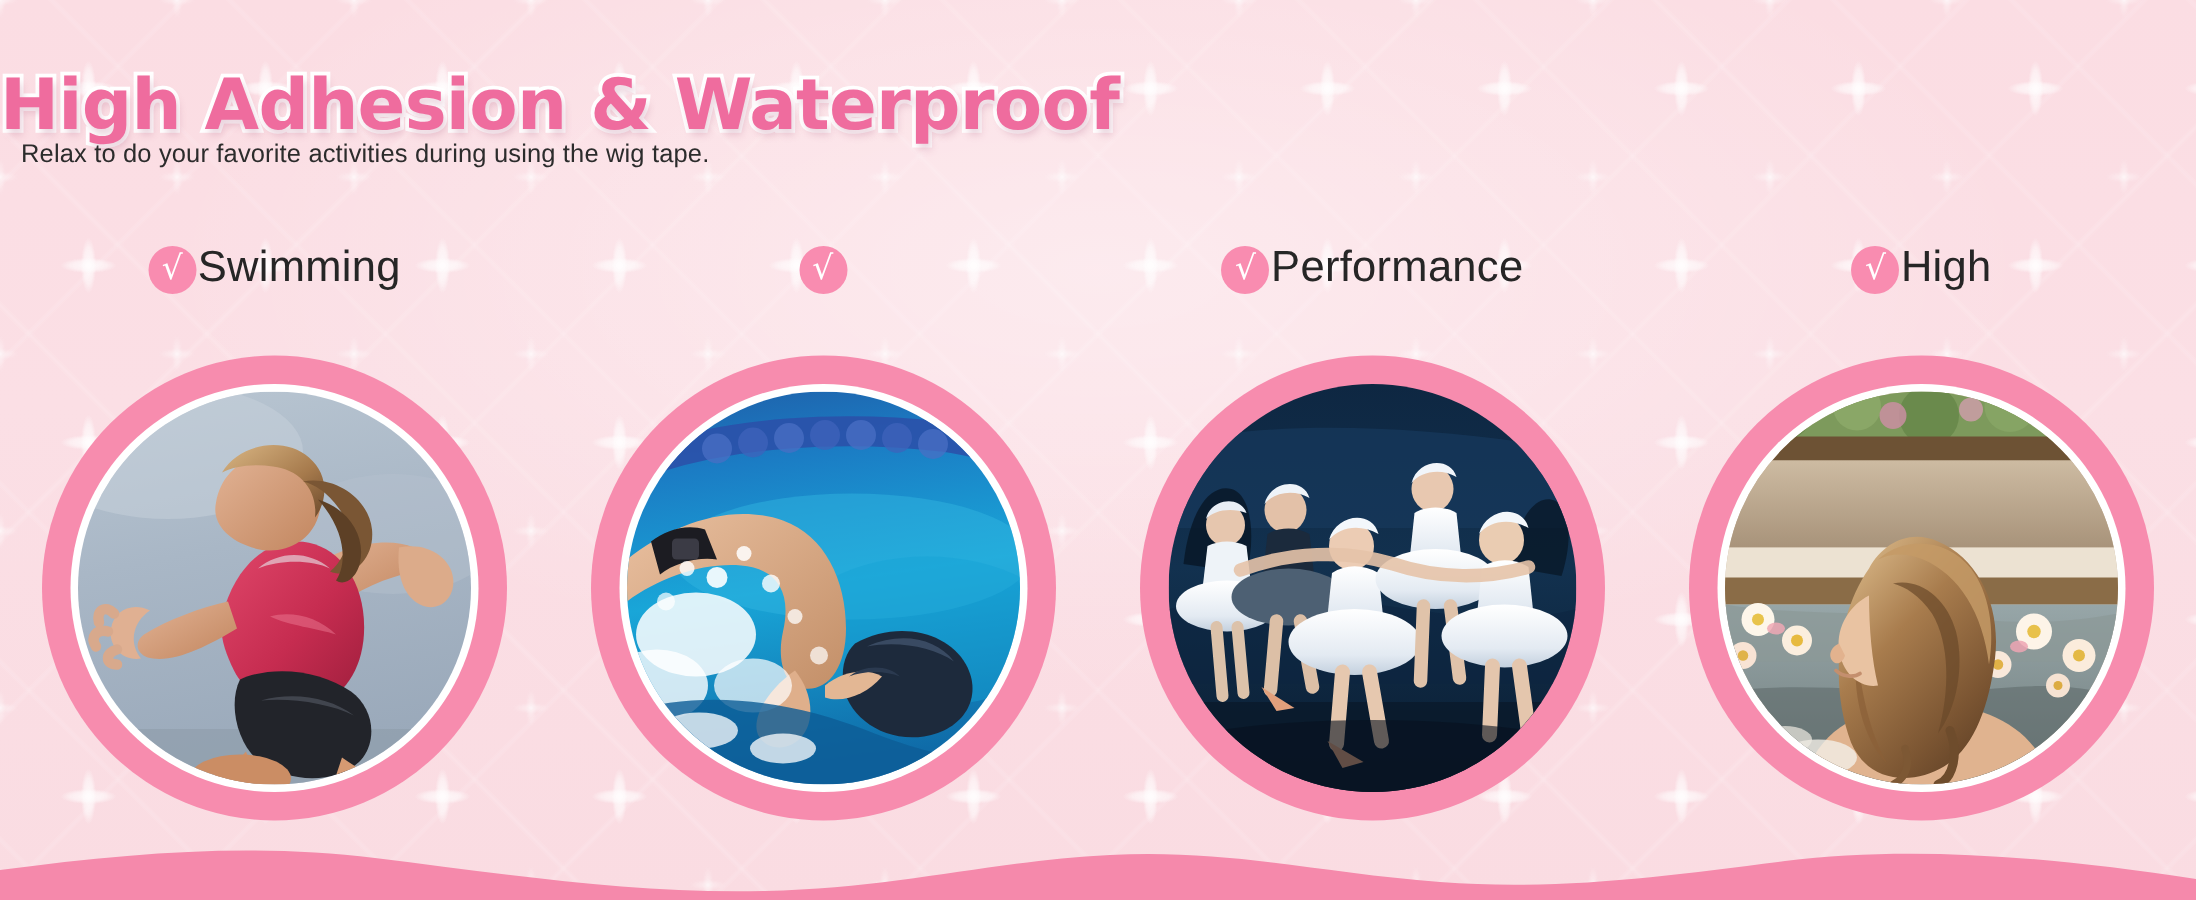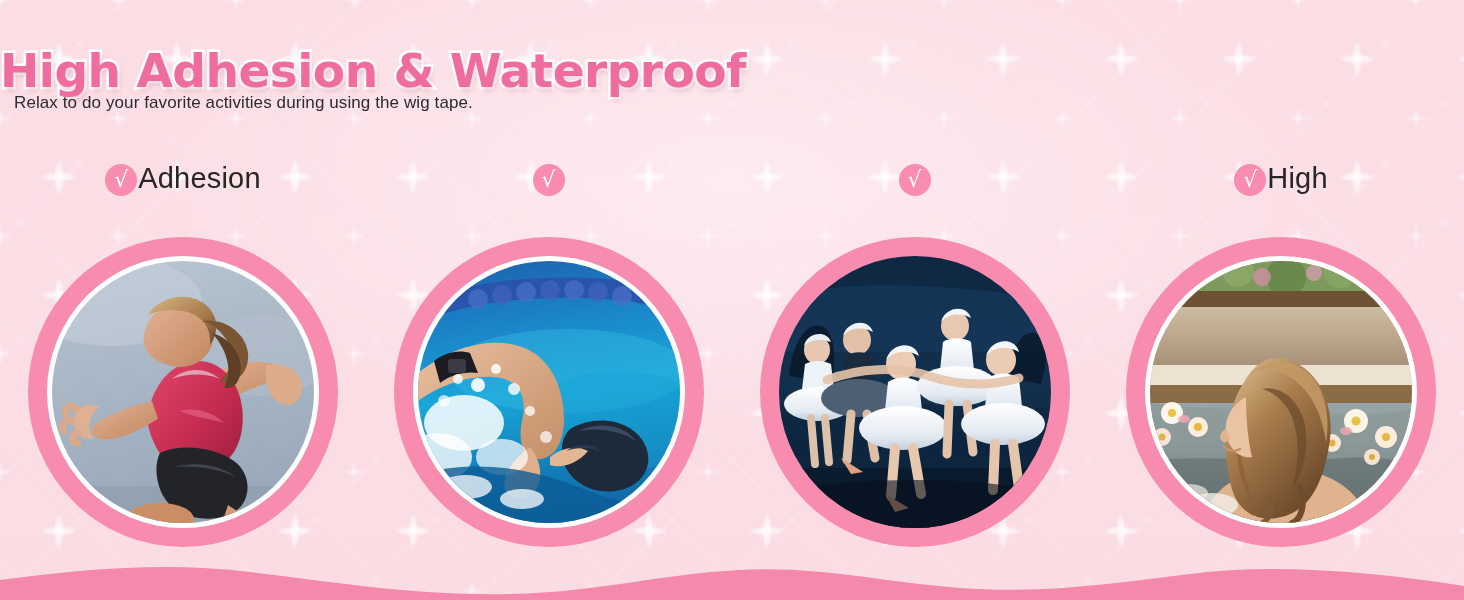--- a/index.html
+++ b/index.html
@@ -134,29 +134,30 @@
   <div class="bg-lattice"></div>
   <div class="bg-pattern"></div>
 
   <div class="title">High Adhesion &amp; Waterproof</div>
   <div class="subtitle">Relax to do your favorite activities during using the wig tape.</div>
 
   <div class="labels">
 
     <div class="label-cell">
       <span class="check-badge">√</span>
-      <span class="label-text">Adhesion</span>
+      <span class="label-text">Swimming</span>
     </div>
 
     <div class="label-cell">
       <span class="check-badge">√</span>
     </div>
 
     <div class="label-cell">
       <span class="check-badge">√</span>
+      <span class="label-text">Performance</span>
     </div>
 
     <div class="label-cell">
       <span class="check-badge">√</span>
       <span class="label-text">High</span>
     </div>
   </div>
 
   <div class="circles">
 

